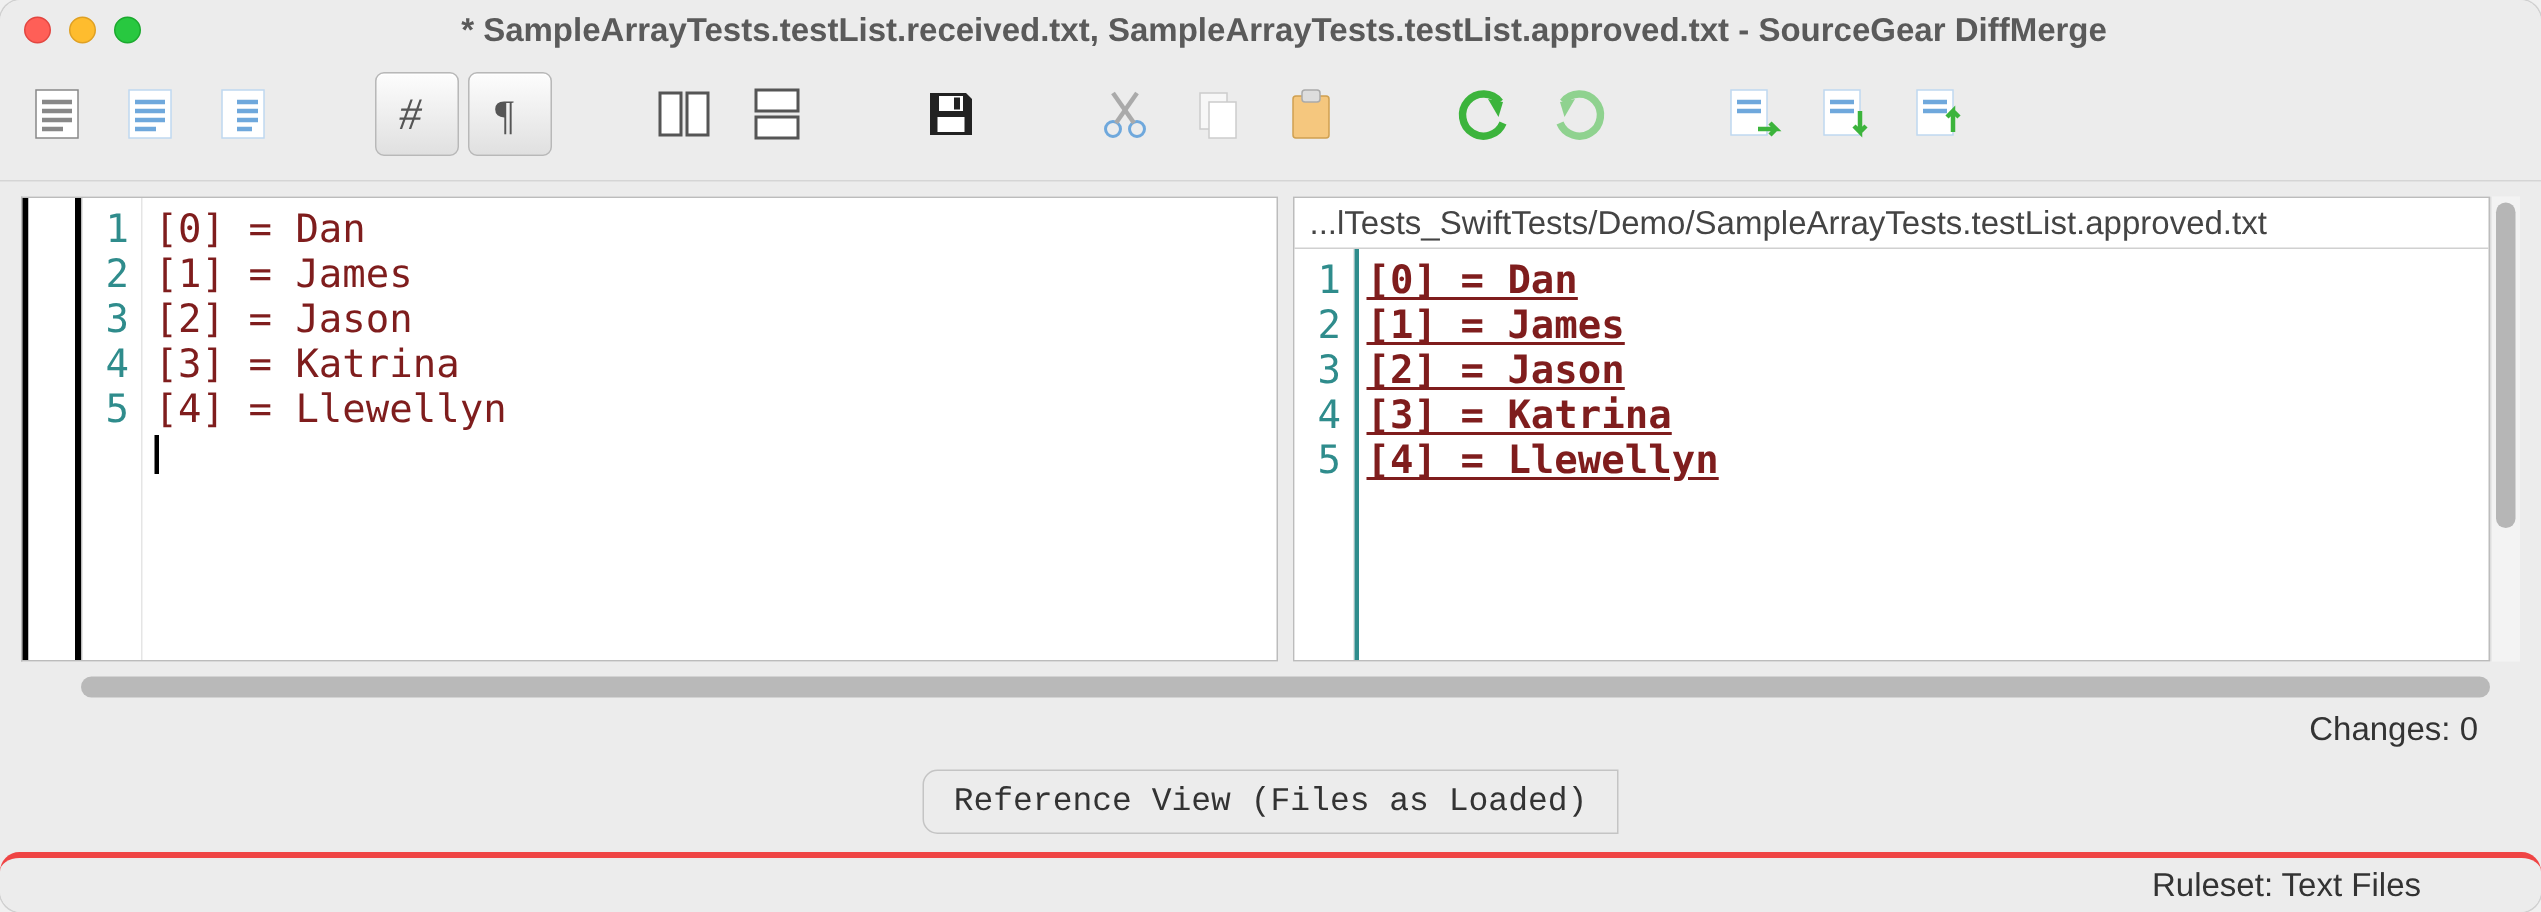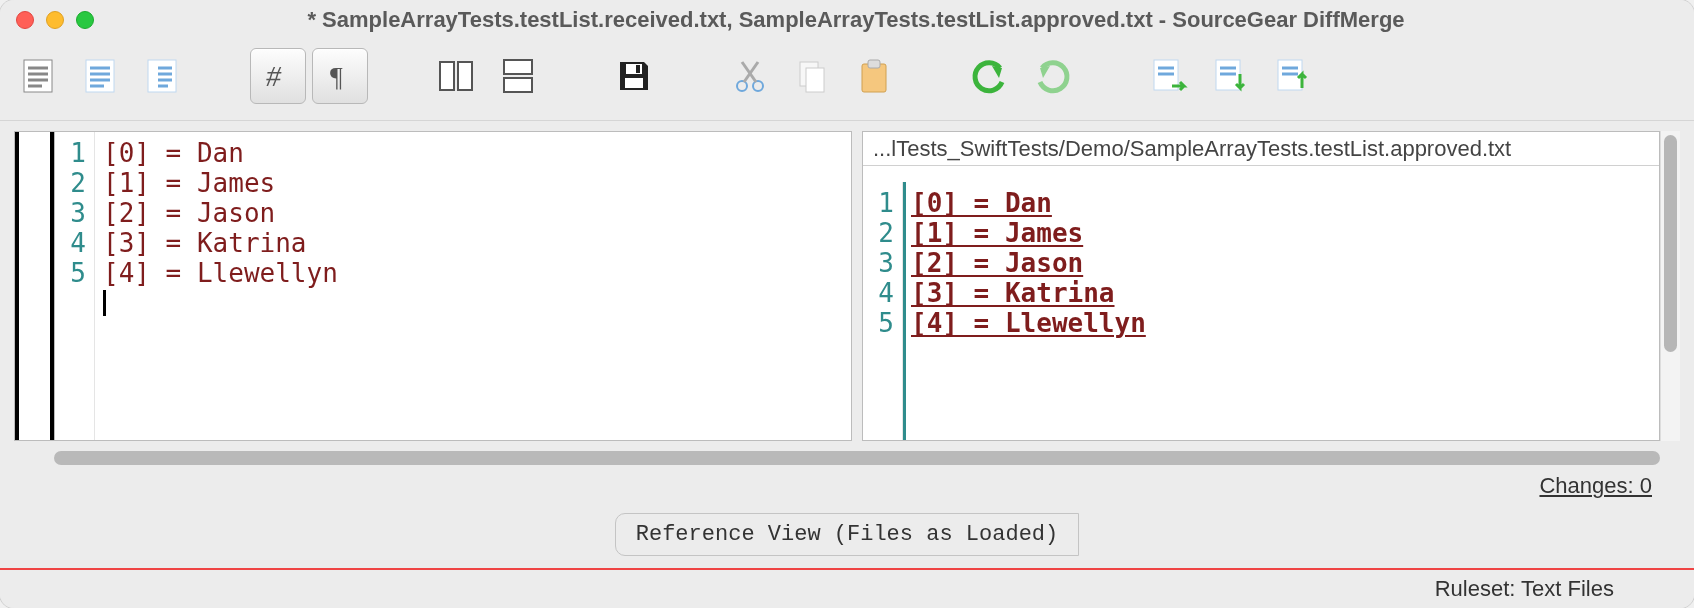--- a/index.html
+++ b/index.html
@@ -20,45 +20,45 @@
   .tbtn.raised { background:linear-gradient(#fdfdfd,#e0e0e0); border:1px solid #b8b8b8; box-shadow:inset 0 1px 0 #fff;}
   .tbtn svg { width:40px; height:40px; }
   
   .content { flex:1; padding:10px 14px 0 14px; display:flex; flex-direction:column; background:#ececec; border-top:1px solid #d5d5d5;}
   .panes-row { display:flex; gap:0; height:310px;}
   .minimap { width:40px; background:#fff; border:1px solid #bcbcbc; border-right:none; display:flex;}
   .minimap-inner{flex:1; margin:0; background:#fff;}
   .minimap-inner::before{content:""; display:block; margin:0 auto; width:10px; height:100%; background:#fff;}
   .mm-bar{width:4px; background:#000; height:100%;}
   .pane { flex:1; background:#fff; border:1px solid #bcbcbc; display:flex; flex-direction:column; min-width:0;}
-  .pane + .pane { margin-left:10px;gap:16px;}
+  .pane + .pane { margin-left:10px;}
   .pane-header { height:34px; display:flex; align-items:center; padding:0 10px; font-size:22px; font-weight:700; color:#333; border-bottom:1px solid #d0d0d0; white-space:nowrap; overflow:hidden;}
   .pane-header.right{ font-weight:400; color:#444;}
   .pane-body { flex:1; display:flex; font-family: "SF Mono","Menlo","Consolas",monospace; font-size:26px; overflow:hidden;}
   .gutter { width:40px; text-align:right; padding:6px 8px 0 0; color:#2f8c8c; background:#fff; border-right:1px solid #e5e5e5;}
   .gutter div{ height:30px; line-height:30px;}
   .codetext { flex:1; padding:6px 0 0 8px; color:#7f1d1d; position:relative;}
   .codetext .line{ height:30px; line-height:30px; white-space:pre;}
   .codetext.bold .line{ font-weight:700; text-decoration:underline; text-underline-offset:3px;}
   .codetext.leftstripe::before{content:""; position:absolute; left:0; top:0; bottom:0; width:3px; background:#2f8c8c;}
   .cursorline{ width:3px; height:26px; background:#000; margin-top:2px; }
   .vscroll { width:20px; background:#f3f3f3; border-left:1px solid #ddd; position:relative;}
   .vscroll .thumb{position:absolute; left:3px; right:3px; top:4px; height:70%; background:#b6b6b6; border-radius:8px;}
   
   .hscroll { height:20px; margin:6px 0 0 40px; background:#ececec; position:relative;}
   .hscroll .track{position:absolute; left:0; right:20px; top:4px; height:14px; background:#b9b9b9; border-radius:8px;}
   
-  .changes-row{ text-align:right; padding:6px 28px 0 0; font-size:22px; color:#333;text-decoration:underline;}
+  .changes-row{ text-align:right; padding:6px 28px 0 0; font-size:22px; color:#333;}
   
   .tabs-row{ display:flex; justify-content:center; padding:14px 0 10px 0; gap:4px;font-family:Liberation Mono, monospace;}
   .tab{ padding:8px 20px; font-size:22px; color:#333; border:1px solid #c4c4c4; background:#ececec;}
   .tab.left{ border-radius:10px 0 0 10px;}
   .tab.right{ border-radius:0 10px 10px 0; background:#fff;}
   
-  .footer{ height:40px; display:flex; align-items:center; justify-content:flex-end; gap:40px; padding:0 80px 0 0; font-size:22px; color:#333; border-top:2px solid #ef4444; background:#ececec;}
+  .footer{ height:40px; display:flex; align-items:center; justify-content:flex-end; gap:40px; padding:0 80px 0 0; font-size:22px; color:#333; border-top:4px solid #ef4444; background:#ececec;border-radius:13px;}
 </style>
 </head>
 <body>
 
 <div class="window">
 
   <div class="titlebar">
     <div class="traffic">
       <div class="tl close"></div>
       <div class="tl min"></div>

